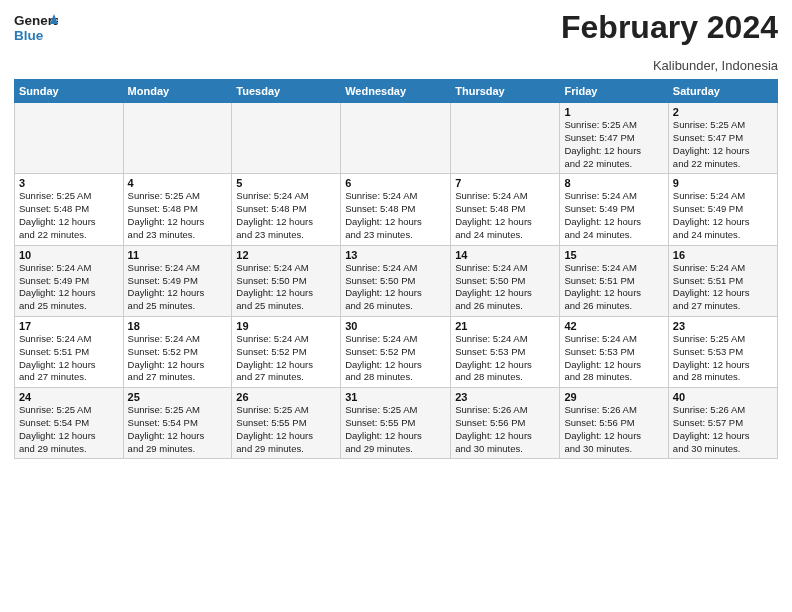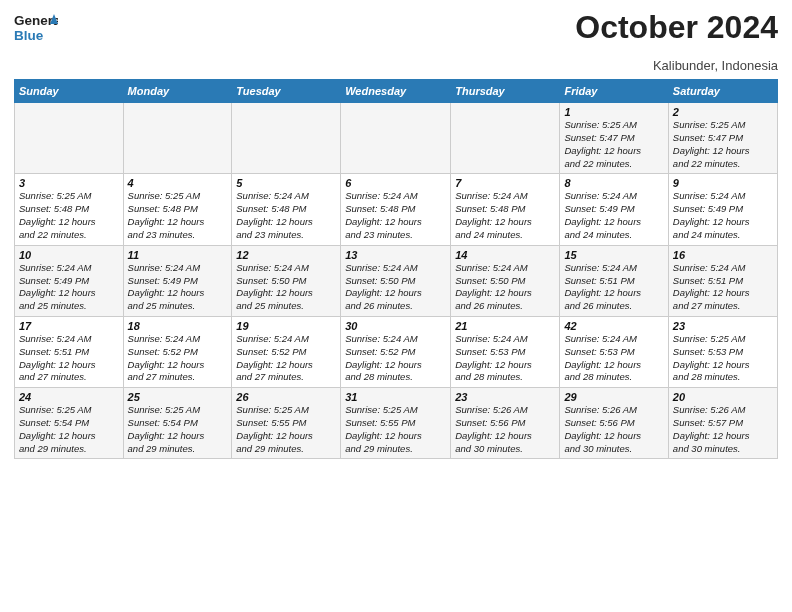--- a/index.html
+++ b/index.html
@@ -38,21 +38,20 @@
     }
     .subtitle {
       font-size: 13px;
       color: #444;
       margin-top: 13px;
     }
     .calendar {
       width: 100%;
       border-collapse: collapse;
       font-size: 10.5px;
-      font-style: italic;
     }
     .calendar thead th {
       background: #2a7ab5;
       color: #fff;
       font-size: 11px;
       font-weight: bold;
       padding: 5px 4px;
       text-align: left;
       border: 1px solid #2a7ab5;
     }
@@ -95,21 +94,21 @@
 <div class="page">
   <div class="header">
     <div class="logo">
     <svg width="44" height="38" viewBox="0 0 44 38" xmlns="http://www.w3.org/2000/svg">
       <text x="0" y="15" font-size="13.5" font-weight="bold" fill="#222" font-family="Arial,sans-serif">General</text>
       <text x="0" y="30" font-size="13.5" font-weight="bold" fill="#2a7ab5" font-family="Arial,sans-serif">Blue</text>
       <polygon points="40,4 44,14 36,14" fill="#2a7ab5"></polygon>
     </svg>
   </div>
     <div class="title-block">
-      <div class="month-title">October 2024</div>
+      <div class="month-title">February 2024</div>
       <div class="subtitle">Kalibunder, Indonesia</div>
     </div>
   </div>
 
   <table class="calendar">
     <thead>
       <tr>
       <th>Sunday</th>
           <th>Monday</th>
           <th>Tuesday</th>
@@ -331,21 +330,21 @@
 and 30 minutes.</div>
           </td>
           <td>
             <span class="day-num">29</span>
             <div class="day-info" style="white-space: pre-line;">Sunrise: 5:26 AM
 Sunset: 5:56 PM
 Daylight: 12 hours
 and 30 minutes.</div>
           </td>
           <td>
-            <span class="day-num">20</span>
+            <span class="day-num">40</span>
             <div class="day-info" style="white-space: pre-line;">Sunrise: 5:26 AM
 Sunset: 5:57 PM
 Daylight: 12 hours
 and 30 minutes.</div>
           </td>
         </tr>
       </tbody>
   </table>
 </div>
 

